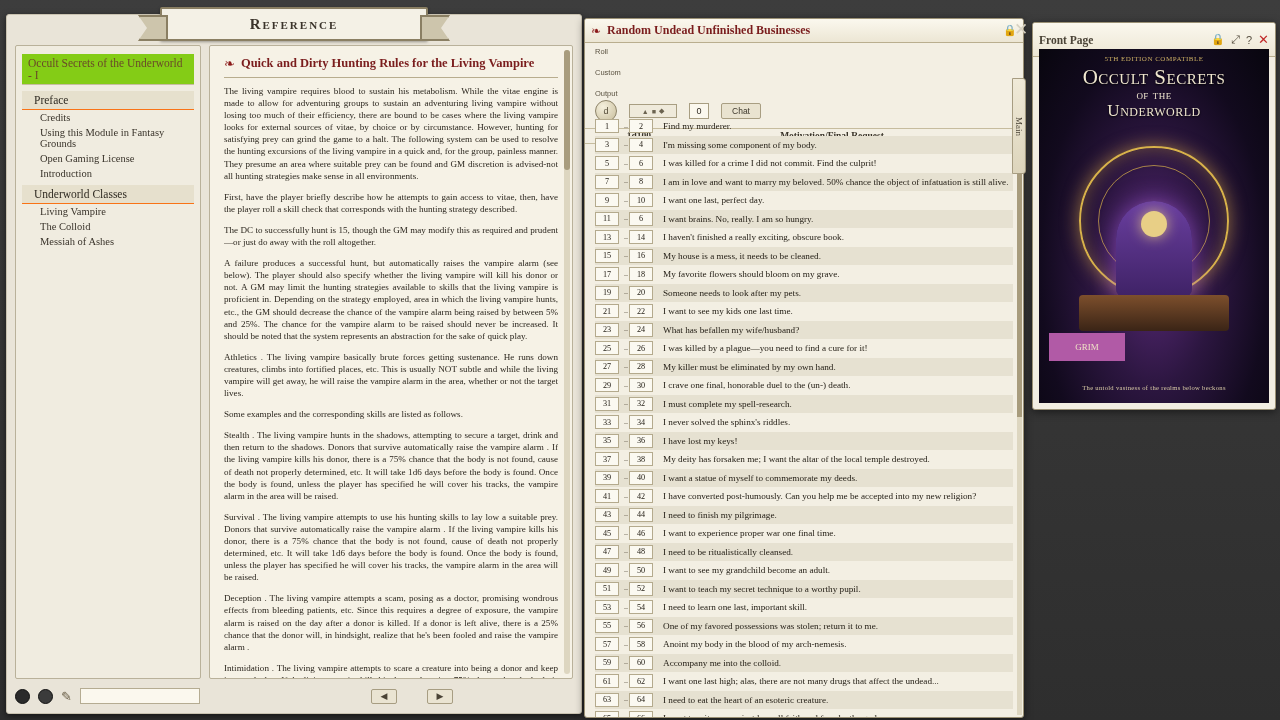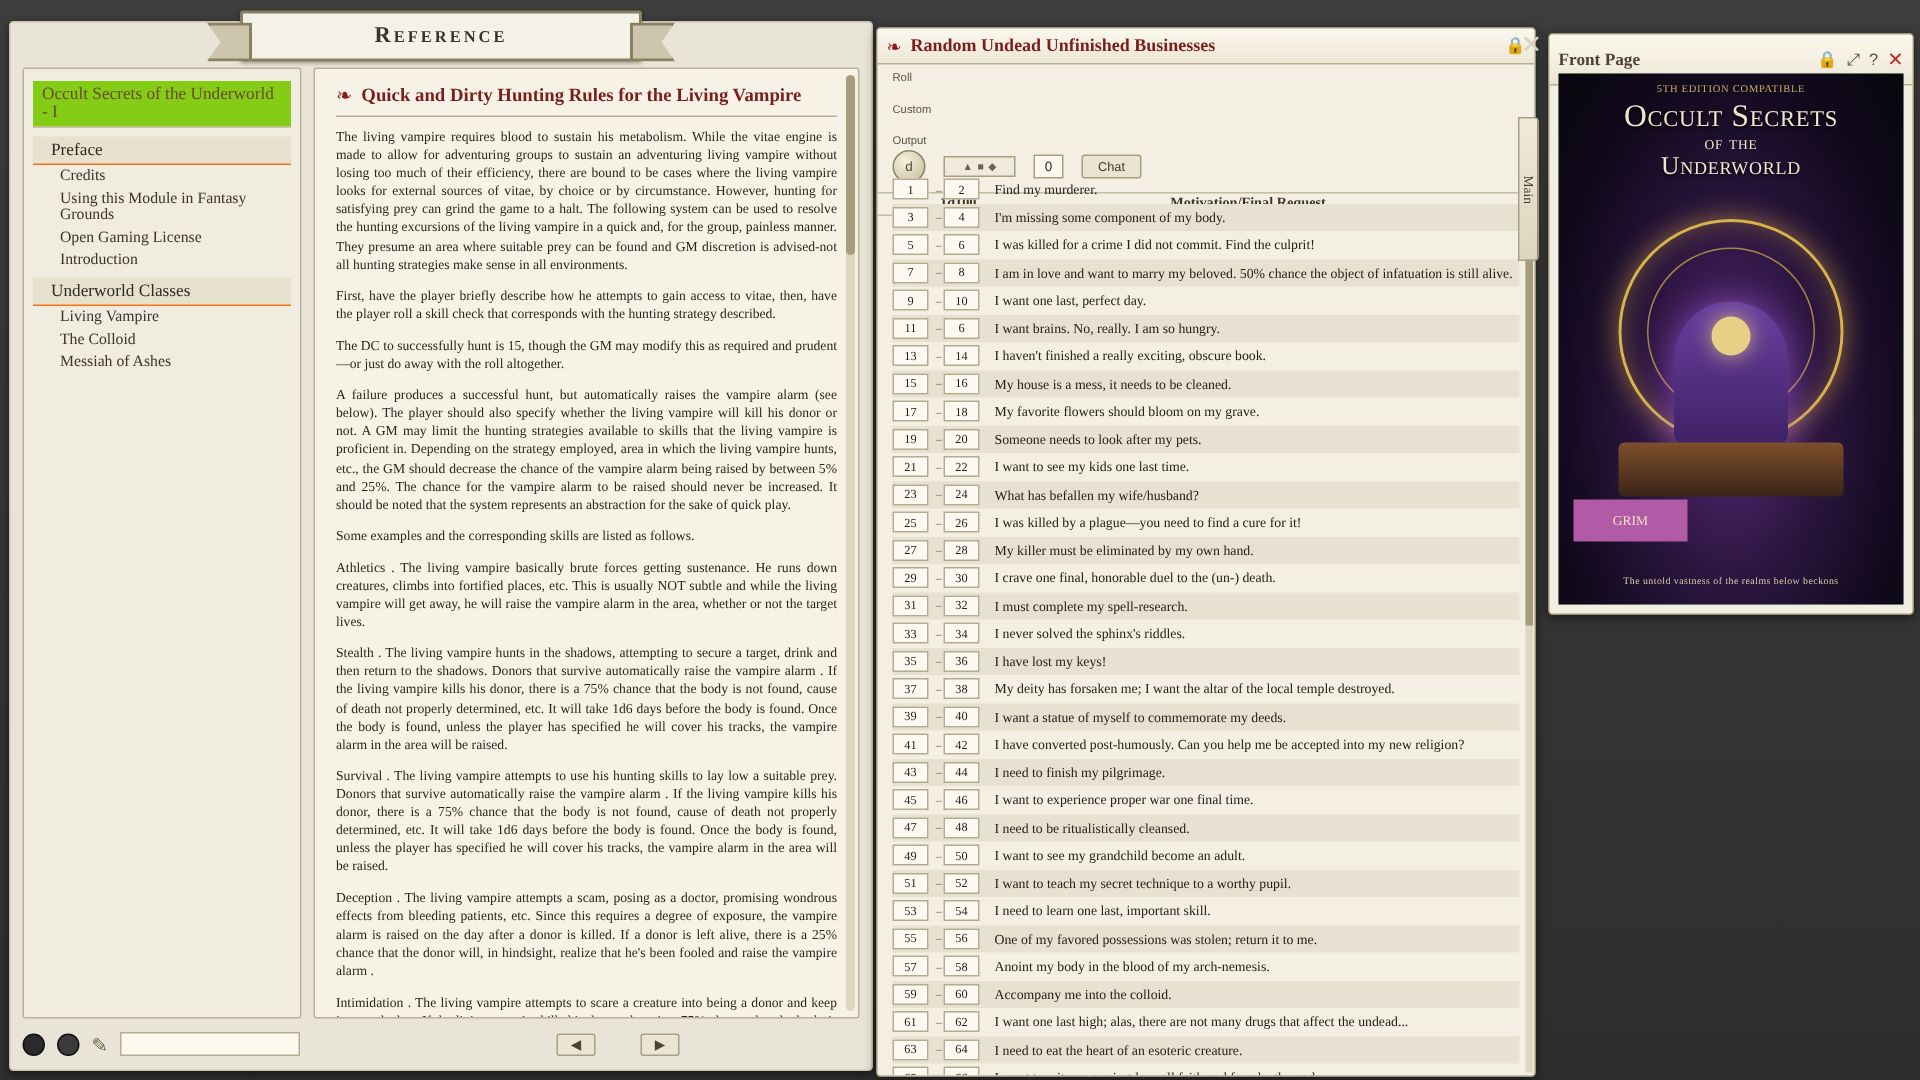--- a/index.html
+++ b/index.html
@@ -452,22 +452,22 @@
         <div class="page-head">
           <span class="head-glyph">❧</span>
           <h1>Quick and Dirty Hunting Rules for the Living Vampire</h1>
         </div>
         <div class="rule"></div>
 
         <p>The living vampire requires blood to sustain his metabolism. While the vitae engine is made to allow for adventuring groups to sustain an adventuring living vampire without losing too much of their efficiency, there are bound to be cases where the living vampire looks for external sources of vitae, by choice or by circumstance. However, hunting for satisfying prey can grind the game to a halt. The following system can be used to resolve the hunting excursions of the living vampire in a quick and, for the group, painless manner. They presume an area where suitable prey can be found and GM discretion is advised-not all hunting strategies make sense in all environments.</p>
         <p>First, have the player briefly describe how he attempts to gain access to vitae, then, have the player roll a skill check that corresponds with the hunting strategy described.</p>
         <p>The DC to successfully hunt is 15, though the GM may modify this as required and prudent—or just do away with the roll altogether.</p>
         <p>A failure produces a successful hunt, but automatically raises the vampire alarm (see below). The player should also specify whether the living vampire will kill his donor or not. A GM may limit the hunting strategies available to skills that the living vampire is proficient in. Depending on the strategy employed, area in which the living vampire hunts, etc., the GM should decrease the chance of the vampire alarm being raised by between 5% and 25%. The chance for the vampire alarm to be raised should never be increased. It should be noted that the system represents an abstraction for the sake of quick play.</p>
+        <p>Athletics . The living vampire basically brute forces getting sustenance. He runs down creatures, climbs into fortified places, etc. This is usually NOT subtle and while the living vampire will get away, he will raise the vampire alarm in the area, whether or not the target lives.</p>
         <p>Some examples and the corresponding skills are listed as follows.</p>
-        <p>Athletics . The living vampire basically brute forces getting sustenance. He runs down creatures, climbs into fortified places, etc. This is usually NOT subtle and while the living vampire will get away, he will raise the vampire alarm in the area, whether or not the target lives.</p>
         <p>Stealth . The living vampire hunts in the shadows, attempting to secure a target, drink and then return to the shadows. Donors that survive automatically raise the vampire alarm . If the living vampire kills his donor, there is a 75% chance that the body is not found, cause of death not properly determined, etc. It will take 1d6 days before the body is found. Once the body is found, unless the player has specified he will cover his tracks, the vampire alarm in the area will be raised.</p>
         <p>Survival . The living vampire attempts to use his hunting skills to lay low a suitable prey. Donors that survive automatically raise the vampire alarm . If the living vampire kills his donor, there is a 75% chance that the body is not found, cause of death not properly determined, etc. It will take 1d6 days before the body is found. Once the body is found, unless the player has specified he will cover his tracks, the vampire alarm in the area will be raised.</p>
         <p>Deception . The living vampire attempts a scam, posing as a doctor, promising wondrous effects from bleeding patients, etc. Since this requires a degree of exposure, the vampire alarm is raised on the day after a donor is killed. If a donor is left alive, there is a 25% chance that the donor will, in hindsight, realize that he's been fooled and raise the vampire alarm .</p>
         <p>Intimidation . The living vampire attempts to scare a creature into being a donor and keep its mouth shut. If the living vampire kills his donor, there is a 75% chance that the body is not found, cause of death not properly determined, etc. It will take 1d6 days before the body is found. Once the body is found, unless the player has specified he will cover his tracks, the vampire alarm in the area will be raised. If the donor is not killed, there is only a 25% chance that the vampire alarm will be raised.</p>
 
         <div class="page-scroll">
             <i></i>
           </div>
       </div>
     </div>

